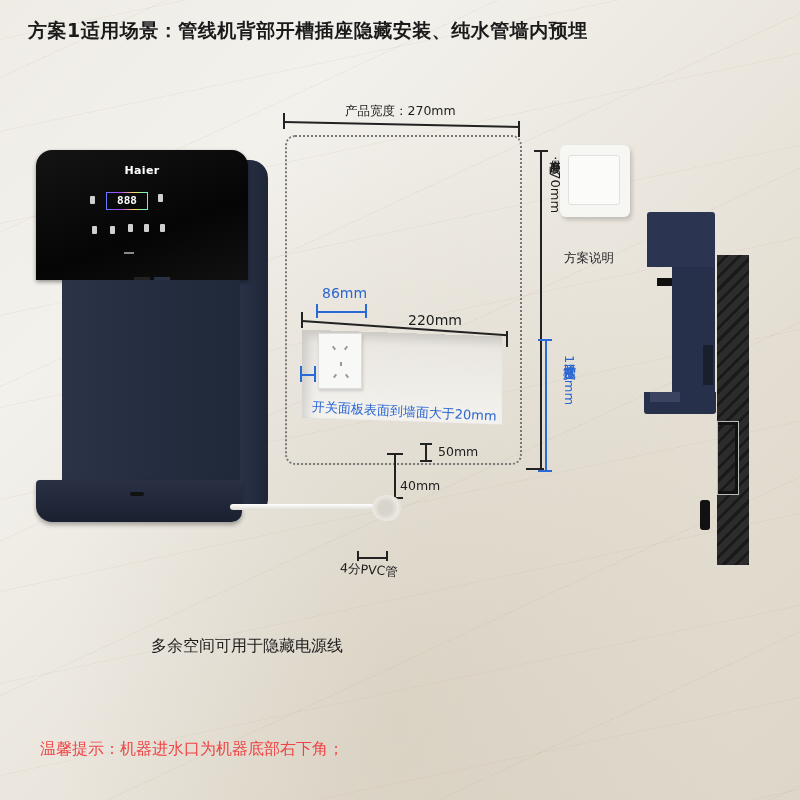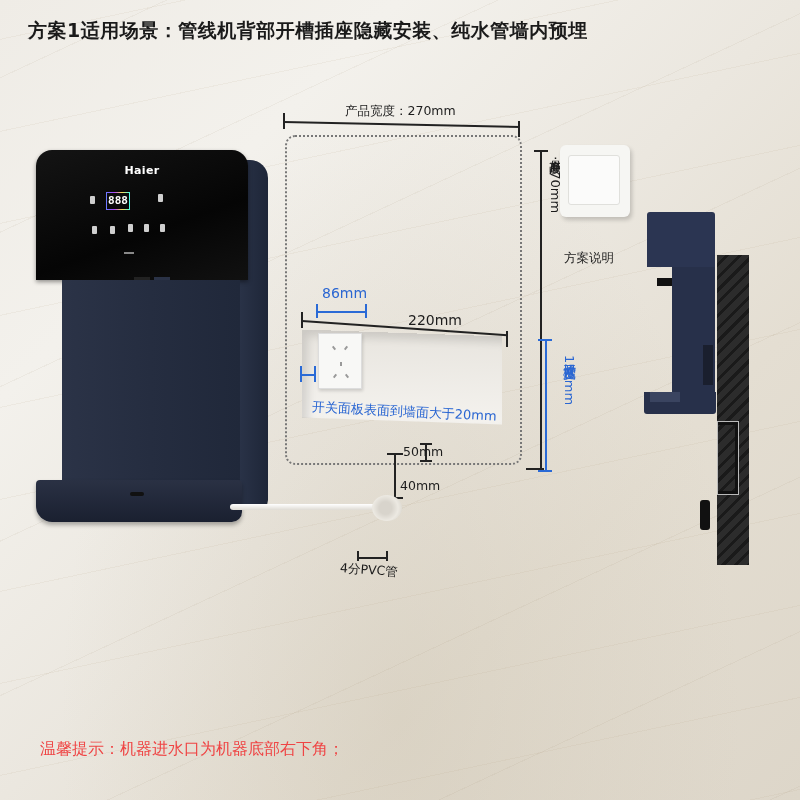--- a/index.html
+++ b/index.html
@@ -32,21 +32,21 @@
     .disp-head {
       position: absolute; left: 0; top: 0; width: 212px; height: 130px;
       background: linear-gradient(160deg, #141414, #050505 60%, #111);
       border-radius: 16px 16px 0 0; box-shadow: 0 2px 4px rgba(0,0,0,0.4);
     }
     .brand {
       position: absolute; left: 0; width: 100%; top: 14px; text-align: center;
       color: #fff; font-size: 11px; font-weight: bold; letter-spacing: 0.3px;
     }
     .lcd {
-      position: absolute; left: 70px; top: 42px; width: 24px; height: 18px;
+      position: absolute; left: 70px; top: 42px; width: 42px; height: 18px;
       border: 1.5px solid; border-image: linear-gradient(90deg,#6a7cff,#a4f,#fd5,#4fe) 1;
       border-radius: 9px; color: #fff; font-family: "DejaVu Sans Mono", monospace;
       font-size: 11px; text-align: center; line-height: 15px; font-weight: bold;
     }
     .ic { position: absolute; width: 5px; height: 8px; background: #cfcfcf; border-radius: 1px; }
     .ic-lbl { position: absolute; width: 10px; height: 2px; background: #888; }
     .disp-body {
       position: absolute; left: 26px; top: 130px; width: 178px; height: 205px;
       background: linear-gradient(90deg, #2b3347, #252d40 50%, #20283a);
     }
@@ -194,21 +194,21 @@
 <div class="lbl-blue vtext" style="left:560px;top:355px;font-size:13px">开槽宽度150mm</div>
 
 <div class="dim-blue" style="left:301px;top:374px;width:14px;height:2px"></div>
 <div class="dim-blue" style="left:300px;top:366px;width:2px;height:16px"></div>
 <div class="dim-blue" style="left:314px;top:366px;width:2px;height:16px"></div>
 <div class="lbl-blue" style="left:312px;top:398px;font-size:13px;transform:rotate(3deg);transform-origin:left">开关面板表面到墙面大于20mm</div>
 
 <div class="dim-line" style="left:425px;top:443px;width:2px;height:18px"></div>
 <div class="dim-line" style="left:420px;top:443px;width:12px;height:2px"></div>
 <div class="dim-line" style="left:420px;top:460px;width:12px;height:2px"></div>
-<div class="lbl" style="left:403px;top:444px">50mm</div>
+<div class="lbl" style="left:438px;top:444px">50mm</div>
 
 <div class="dim-line" style="left:394px;top:453px;width:2px;height:44px"></div>
 <div class="dim-line" style="left:387px;top:453px;width:16px;height:2px"></div>
 <div class="dim-line" style="left:387px;top:497px;width:16px;height:2px"></div>
 <div class="lbl" style="left:400px;top:478px">40mm</div>
 
 <div class="pipe"></div>
 <div class="pipe-cap"></div>
 <div class="dim-line" style="left:357px;top:557px;width:30px;height:2px"></div>
 <div class="dim-line" style="left:357px;top:551px;width:2px;height:10px"></div>
@@ -219,19 +219,22 @@
 <div class="side-top"></div>
 <div class="side-nozzle"></div>
 <div class="side-col"></div>
 <div class="side-port"></div>
 <div class="side-tray"></div>
 <div class="side-tray-top"></div>
 <div class="cable"></div>
 <div class="plug"></div>
 
 <div class="desc">
+  <div class="row" style="padding-left:111px">
+    <span>多余空间可用于隐藏电源线</span>
+  </div>
 </div>
 
 <div class="tips">
   <div class="row">
     <span>温馨提示：</span><span>机器进水口为机器底部右下角；</span>
   </div>
 </div>
 
 </body></html>

